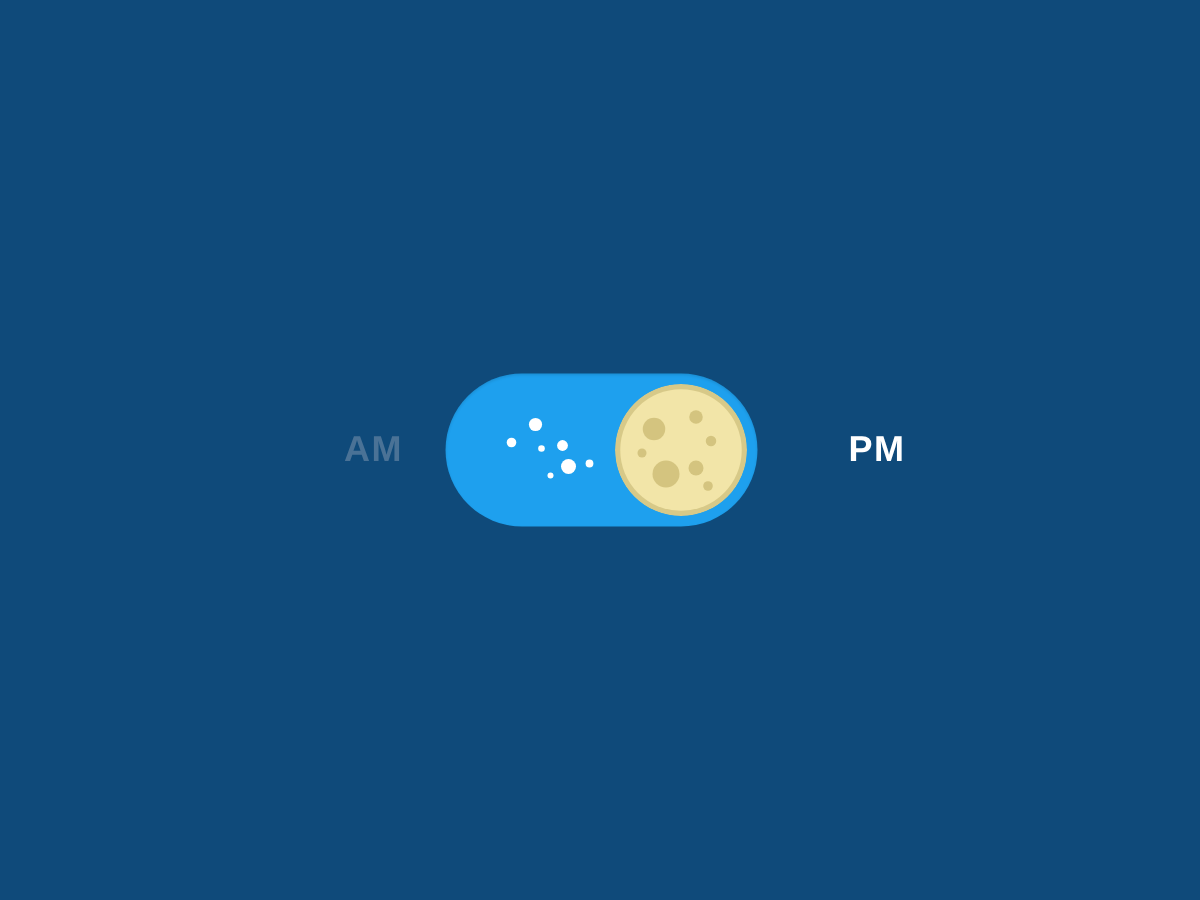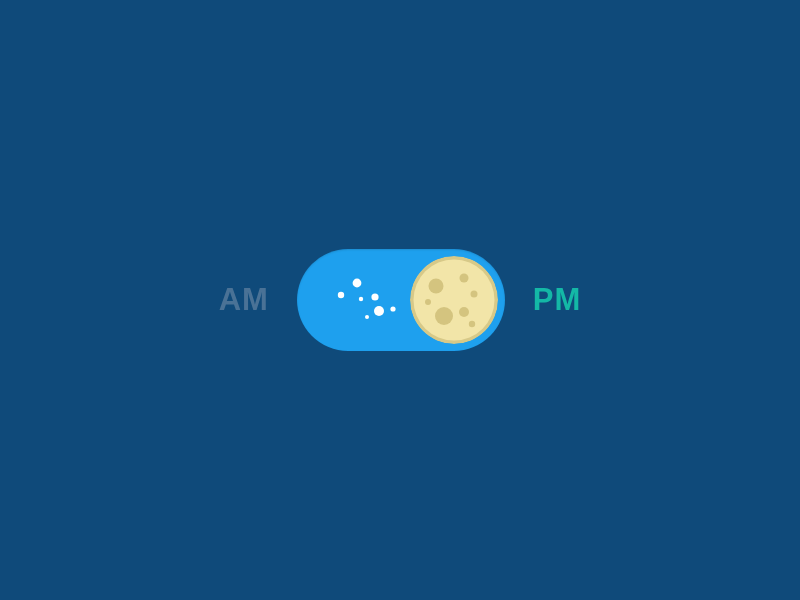--- a/index.html
+++ b/index.html
@@ -12,27 +12,28 @@
       justify-content: center;
       font-family: "Comic Sans MS", "Segoe UI", sans-serif;
       overflow: hidden;
     }
     .toggle-wrap {
       display: flex;
       align-items: center;
       gap: 28px;
     }
     .label {
-      font-size: 31px;
+      font-size: 24px;
       font-weight: 600;
       letter-spacing: 1px;
       user-select: none;
+      margin-left: 33px;
     }
     .label.inactive { color: #4a7296; }
-    .label.active   { color: #14b8a6; }
+    .label.active   { color: #ffffff; }
     .track {
       width: 208px;
       height: 102px;
       border-radius: 58px;
       background: #1ea0ee;
       position: relative;
       cursor: pointer;
       box-shadow: inset 0 1px 2px rgba(0,0,0,0.12);
     }
     .knob {

